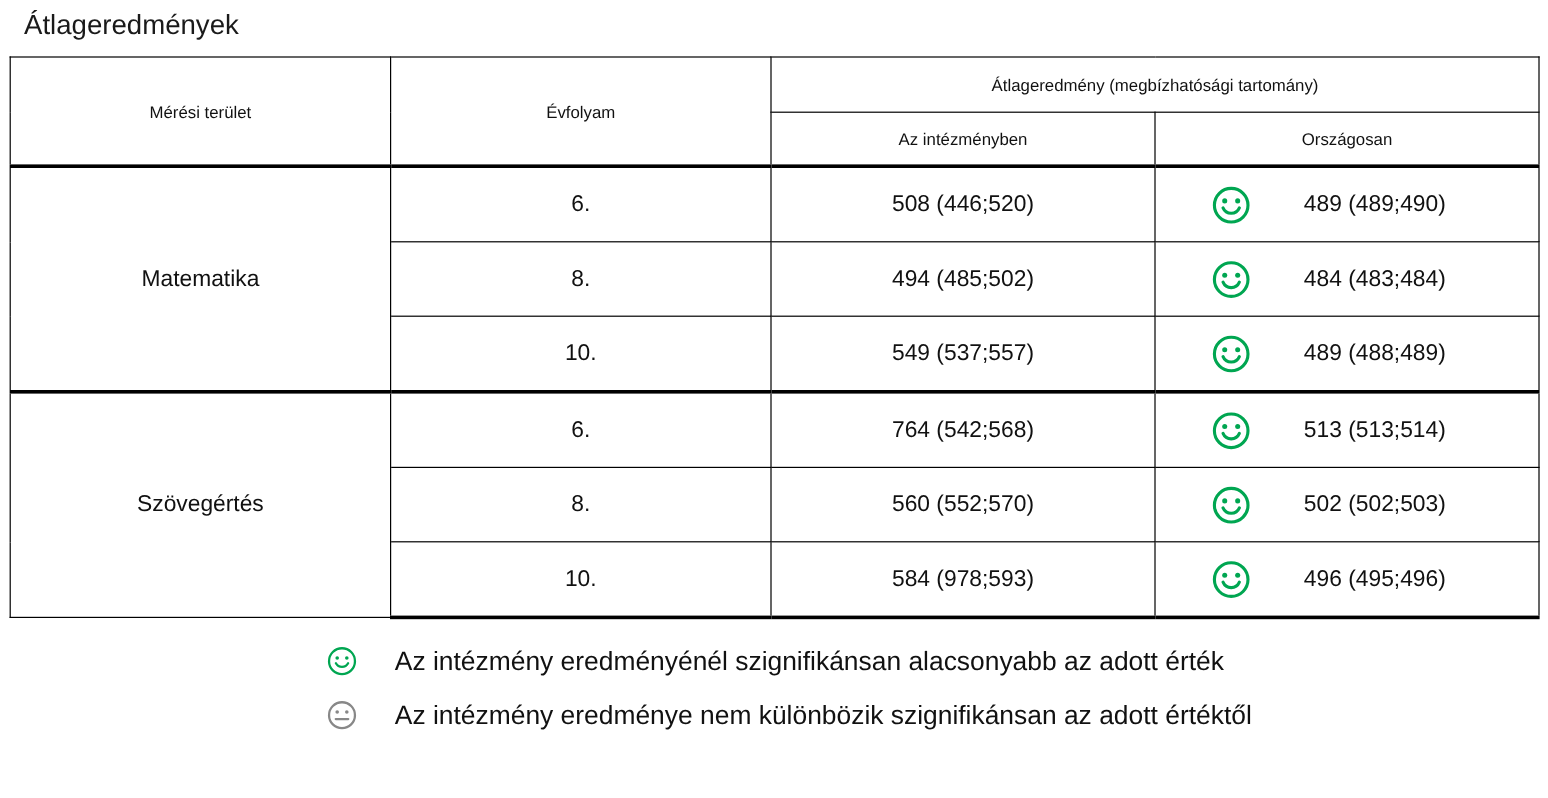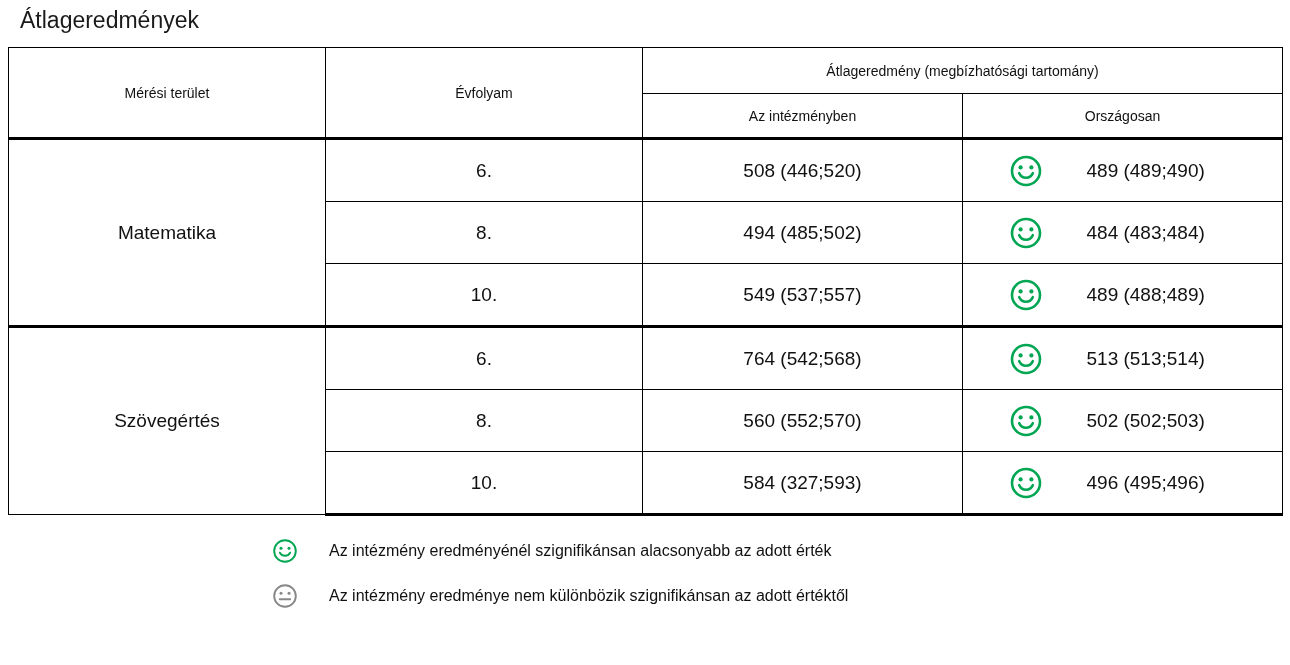--- a/index.html
+++ b/index.html
@@ -104,21 +104,21 @@
   }
   .legend-icon {
     width: 26px;
     height: 26px;
     flex: 0 0 26px;
     margin-left: 2px;
   }
   .legend-icon svg { display: block; width: 100%; height: 100%; }
   .legend-text {
     margin-left: 31px;
-    font-size: 16px;
+    font-size: 22px;
     color: #111111;
     white-space: nowrap;
   }
 </style>
 </head>
 <body>
 
 <div class="page-title">Átlageredmények</div>
 
 <table class="results-table">
@@ -224,21 +224,21 @@
               <circle cx="22.4" cy="13.4" r="2.1" fill="#00A651"></circle>
               <path d="M10.2 19.2 A7.4 7.4 0 0 0 23.8 19.2" fill="none" stroke="#00A651" stroke-width="2.6" stroke-linecap="round"></path>
             </svg>
           </span>
           <span class="nat-value">502 (502;503)</span>
         </div>
       </td>
     </tr>
     <tr class="data-row table-outer-bottom">
       <td>10.</td>
-      <td>584 (327;593)</td>
+      <td>584 (978;593)</td>
       <td>
         <div class="nat-cell-inner">
           <span class="face">
             <svg viewBox="0 0 34 34" xmlns="http://www.w3.org/2000/svg">
               <circle cx="17" cy="17" r="14" fill="none" stroke="#00A651" stroke-width="2.6"></circle>
               <circle cx="11.6" cy="13.4" r="2.1" fill="#00A651"></circle>
               <circle cx="22.4" cy="13.4" r="2.1" fill="#00A651"></circle>
               <path d="M10.2 19.2 A7.4 7.4 0 0 0 23.8 19.2" fill="none" stroke="#00A651" stroke-width="2.6" stroke-linecap="round"></path>
             </svg>
           </span>

